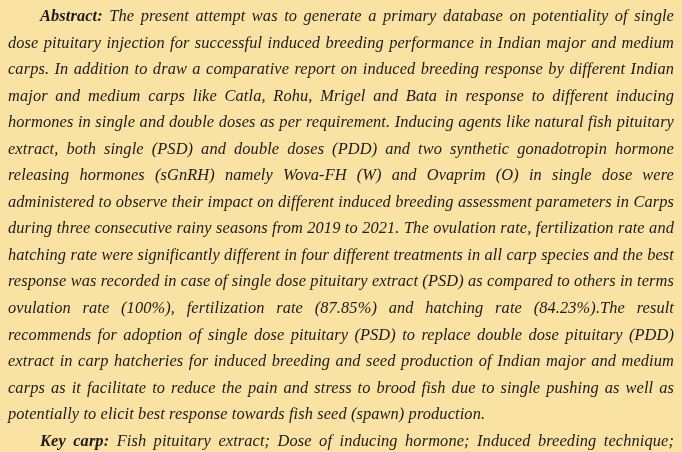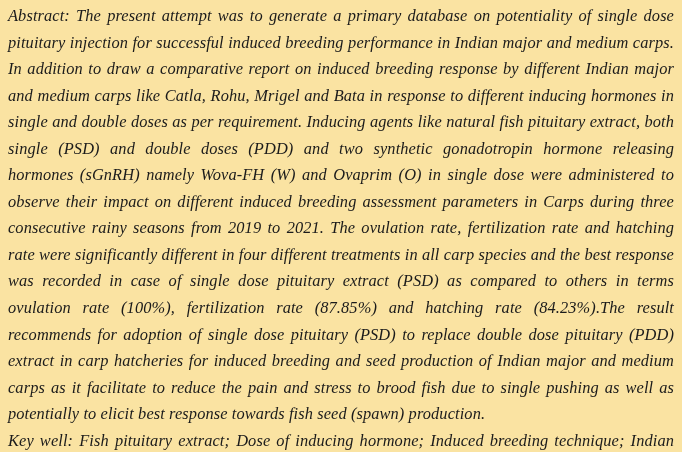--- a/index.html
+++ b/index.html
@@ -20,22 +20,23 @@
     font-style: italic;
     font-size: 16.4px;
     line-height: 26.55px;
     letter-spacing: 0.1px;
   }
   .page p {
     margin: 0;
     text-align: justify;
   }
   .lead {
-    font-weight: normal;
+    font-weight: bold;
+    margin-left: 32px;
   }
 </style>
 </head>
 <body style="background: rgb(250, 227, 162);">
 
 <div class="page" style="color: rgb(27, 27, 27);">
   <p><span class="lead">Abstract:</span> <span>The present attempt was to generate a primary database on potentiality of single dose pituitary injection for successful induced breeding performance in Indian major and medium carps. In addition to draw a comparative report on induced breeding response by different Indian major and medium carps like Catla, Rohu, Mrigel and Bata in response to different inducing hormones in single and double doses as per requirement. Inducing agents like natural fish pituitary extract, both single (PSD) and double doses (PDD) and two synthetic gonadotropin hormone releasing hormones (sGnRH) namely Wova-FH (W) and Ovaprim (O) in single dose were administered to observe their impact on different induced breeding assessment parameters in Carps during three consecutive rainy seasons from 2019 to 2021. The ovulation rate, fertilization rate and hatching rate were significantly different in four different treatments in all carp species and the best response was recorded in case of single dose pituitary extract (PSD) as compared to others in terms ovulation rate (100%), fertilization rate (87.85%) and hatching rate (84.23%).The result recommends for adoption of single dose pituitary (PSD) to replace double dose pituitary (PDD) extract in carp hatcheries for induced breeding and seed production of Indian major and medium carps as it facilitate to reduce the pain and stress to brood fish due to single pushing as well as potentially to elicit best response towards fish seed (spawn) production.</span></p>
-  <p><span class="lead">Key well:</span> <span>Fish pituitary extract; Dose of inducing hormone; Induced breeding technique; Indian major carp; Medium carp; Eco-hatchery</span></p>
+  <p><span class="lead">Key carp:</span> <span>Fish pituitary extract; Dose of inducing hormone; Induced breeding technique; Indian major carp; Medium carp; Eco-hatchery</span></p>
 </div>
 
 </body></html>

